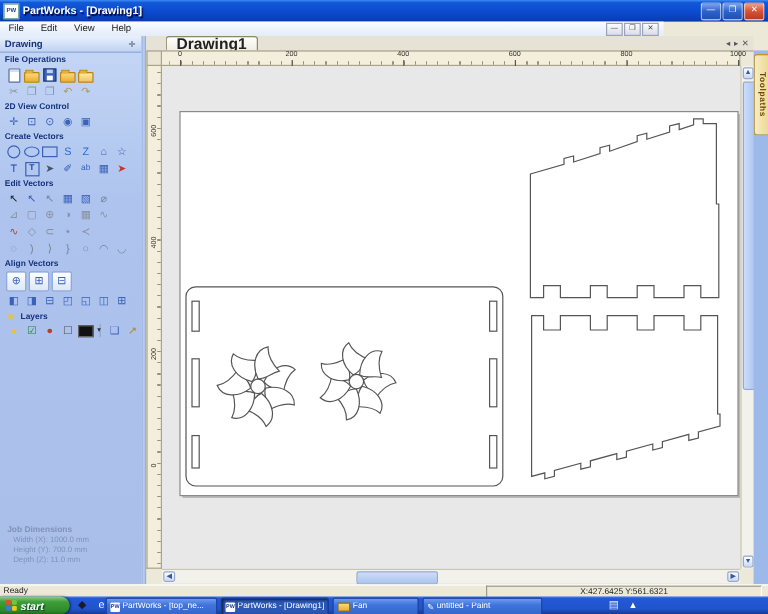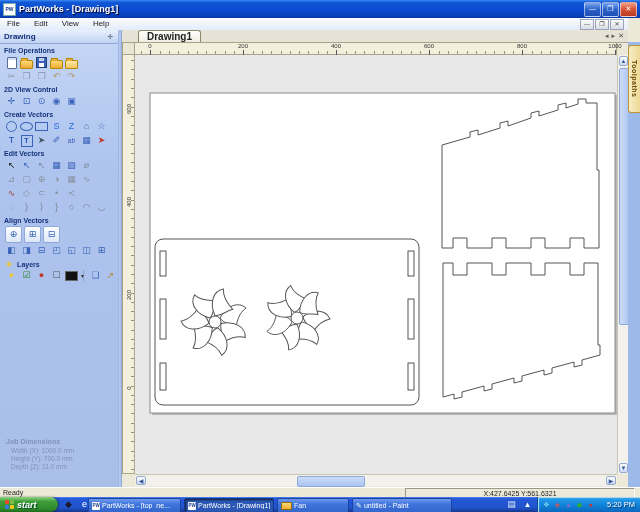--- a/index.html
+++ b/index.html
@@ -11,21 +11,21 @@
     display:flex;align-items:center;color:#fff;}
   .app-icon{width:11px;height:11px;margin:0 3px 0 3px;background:#fff;border:1px solid #7aa;
     font-size:5px;font-weight:bold;color:#1a3a8a;display:flex;align-items:center;justify-content:center;}
   .title-text{font-size:9px;font-weight:bold;text-shadow:1px 1px 1px #002;}
   .tb-btns{margin-left:auto;display:flex;gap:1px;padding-right:3px;}
   .tb-btn{width:15px;height:13px;border-radius:2px;border:1px solid #fff8;
     background:linear-gradient(180deg,#7CA6EF,#2C62C8 50%,#1F4FB5);color:#fff;
     font-size:7px;line-height:12px;text-align:center;}
   .tb-btn.close{background:linear-gradient(180deg,#F2A08A,#D8563A 45%,#B83A22);}
   
-  .menubar{left:0;top:18px;width:628px;height:12px;background:linear-gradient(180deg,#FAFCFF,#E3ECFA);
+  .menubar{left:0;top:18px;width:553px;height:12px;background:linear-gradient(180deg,#FAFCFF,#E3ECFA);
     border-bottom:1px solid #C3D2EA;display:flex;align-items:center;font-size:8px;color:#222;}
   .menu-item{padding:0 7px;line-height:12px;}
   .mdi-btns{margin-left:auto;display:flex;gap:1px;padding-right:4px;}
   .mdi-btn{width:12px;height:9px;border:1px solid #9aa4b8;background:linear-gradient(#fdfdfd,#d8dce6);
     font-size:6px;line-height:8px;text-align:center;color:#444;}
   
   .left-panel{left:0;top:30px;width:118px;height:457px;
     background:linear-gradient(180deg,#C5D7F6 0%,#AEC4EE 30%,#A9BfEA 100%);overflow:hidden;}
   .panel-header{height:13px;background:linear-gradient(180deg,#EAF1FD,#BFD2F2);
     border-bottom:1px solid #8FA8D8;display:flex;align-items:center;}
@@ -67,21 +67,21 @@
   .job-title{font-size:7px;font-weight:bold;margin-bottom:2px;}
   .job-line{font-size:6.5px;margin:1px 0 1px 5px;}
   .splitter{left:118px;top:30px;width:4px;height:457px;
     background:linear-gradient(90deg,#93AEDF,#C0D2F2,#7e9ad0);}
   
   .workspace{left:122px;top:30px;width:518px;height:457px;background:#ECE9D8;}
   .tabbar{position:absolute;left:0;top:0;width:506px;height:12px;background:#E6E3D6;
     border-bottom:1px solid #A9A798;display:flex;align-items:flex-end;}
   .doc-tab{margin-left:16px;height:11px;padding:0 8px;background:linear-gradient(#FEFEFC,#F0EDE2);
     border:1px solid #8a8a6a;border-bottom:none;border-radius:3px 3px 0 0;
-    font-size:10px;font-weight:bold;color:#222;line-height:11px;}
+    font-size:13px;font-weight:bold;color:#222;line-height:11px;}
   .tab-nav{margin-left:auto;display:flex;gap:3px;padding:0 4px 2px 0;font-size:7px;color:#555;}
   .rulerH{position:absolute;left:13px;top:12px;width:482px;height:13px;background:#F3EFDC;
     border:1px solid #A9A488;border-left:none;box-sizing:border-box;
     background-image:repeating-linear-gradient(to right,#97917c 0 1px,transparent 1px 9.3px);
     background-size:100% 3px;background-position:left 5.7px bottom 0;background-repeat:no-repeat;}
   .rulerV{position:absolute;left:0;top:25px;width:13px;height:419px;background:#F3EFDC;
     border:1px solid #A9A488;border-top:none;box-sizing:border-box;
     background-image:repeating-linear-gradient(to bottom,#97917c 0 1px,transparent 1px 9.3px);
     background-size:3px 100%;background-position:right 0 top 4.6px;background-repeat:no-repeat;}
   .ruler-corner{position:absolute;left:0;top:12px;width:13px;height:13px;background:#E9E6D6;
@@ -447,25 +447,15 @@
         </div>
         <div class="task-btn" style="width: 92px;">
           <span class="task-ic-paint">✎</span>
           <span class="task-label">untitled - Paint</span>
         </div>
       </div>
     <div class="pretray" id="pretray">
         <span class="icon" style="color: rgb(221, 230, 248);">▤</span>
         <span class="icon" style="color: rgb(255, 255, 255);">▴</span>
       </div>
-    <div class="tray">
-      <span id="tray-icons" style="display:flex;gap:2px;">
-          <span class="icon" style="color: rgb(122, 208, 240);">❖</span>
-          <span class="icon" style="color: rgb(208, 85, 85);">◈</span>
-          <span class="icon" style="color: rgb(136, 102, 204);">▲</span>
-          <span class="icon" style="color: rgb(51, 170, 51);">◆</span>
-          <span class="icon" style="color: rgb(204, 51, 51);">●</span>
-        </span>
-      <span class="tray-clock">5:20 PM</span>
-    </div>
   </div>
 
 </div>
 
 </body></html>

